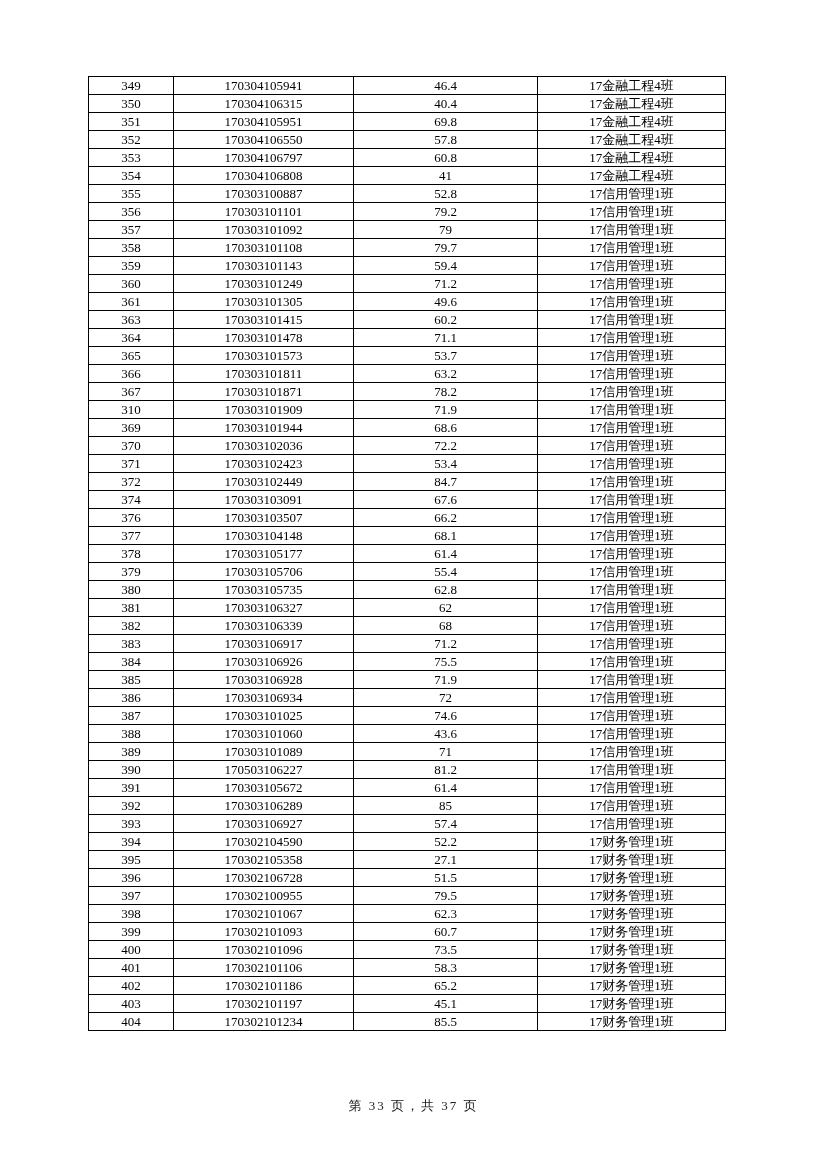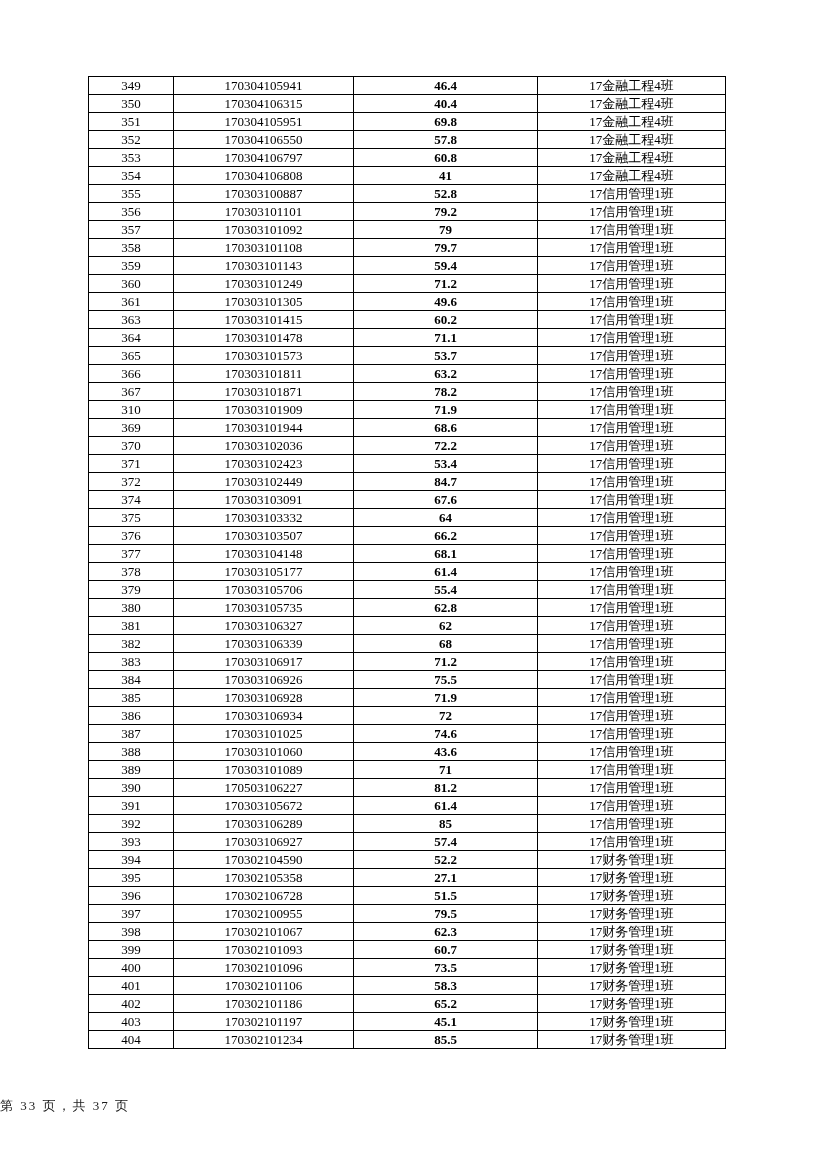--- a/index.html
+++ b/index.html
@@ -30,31 +30,32 @@
     height: 17px;
     padding: 0;
     text-align: center;
     vertical-align: middle;
     font-size: 13px;
     line-height: 17px;
     white-space: nowrap;
     overflow: hidden;
   }
   table.score-table td.score {
-    font-weight: bold;
+    font-weight: normal;
   }
   .col-no    { width: 85px;  }
   .col-id    { width: 180px; }
   .col-score { width: 184px; }
   .col-class { width: 188px; }
   .footer {
     position: absolute;
     left: 0;
     top: 1097px;
     width: 827px;
+    text-align: center;
     font-size: 13px;
     letter-spacing: 2px;
     color: #1a1a1a;
   }
 </style>
 </head>
 <body>
 
 <div class="page">
 
@@ -204,26 +205,20 @@
           <td class="score">84.7</td>
           <td>17信用管理1班</td>
         </tr>
         <tr>
           <td>374</td>
           <td>170303103091</td>
           <td class="score">67.6</td>
           <td>17信用管理1班</td>
         </tr>
         <tr>
-          <td>375</td>
-          <td>170303103332</td>
-          <td class="score">64</td>
-          <td>17信用管理1班</td>
-        </tr>
-        <tr>
           <td>376</td>
           <td>170303103507</td>
           <td class="score">66.2</td>
           <td>17信用管理1班</td>
         </tr>
         <tr>
           <td>377</td>
           <td>170303104148</td>
           <td class="score">68.1</td>
           <td>17信用管理1班</td>

